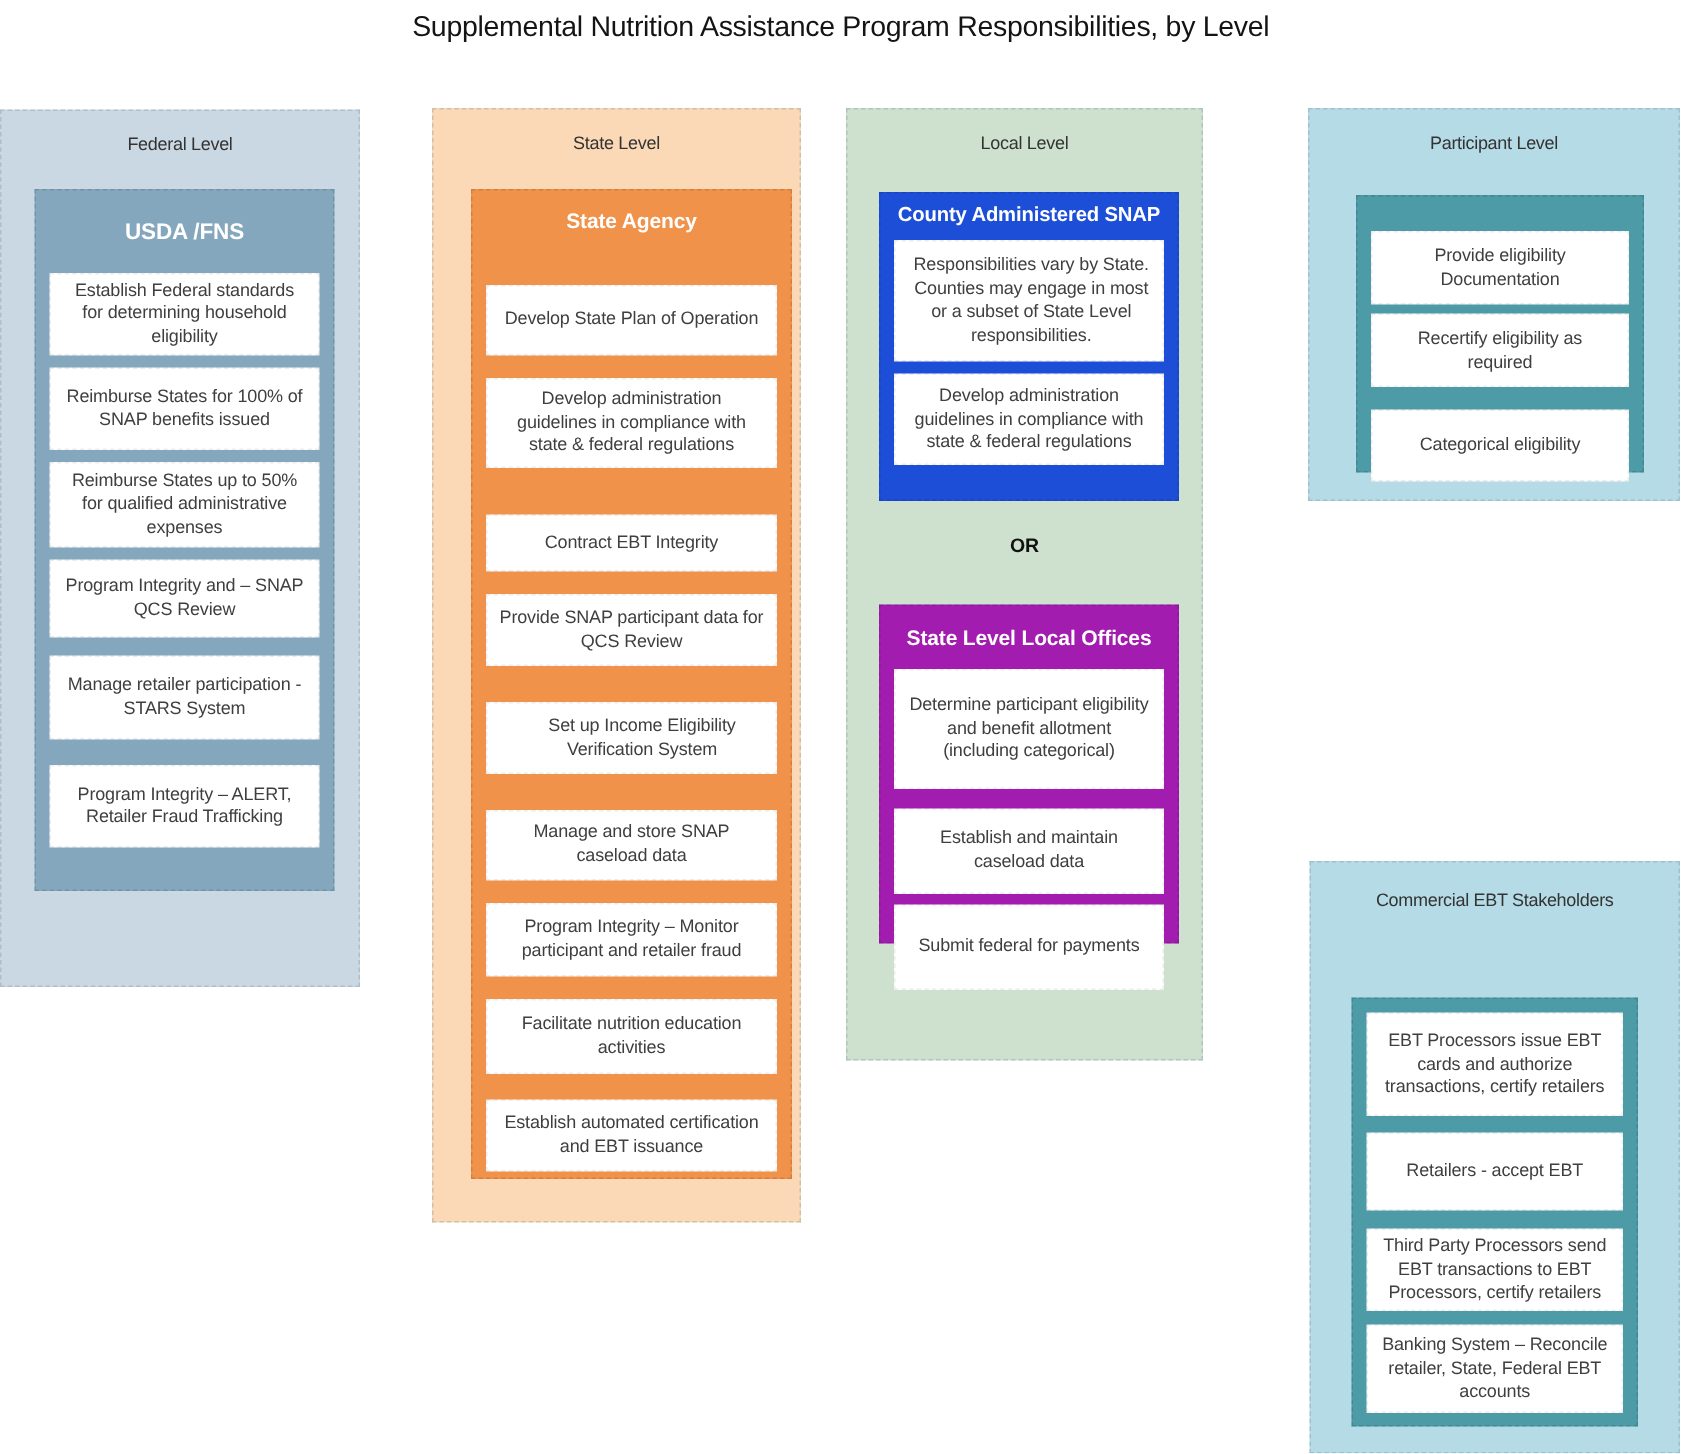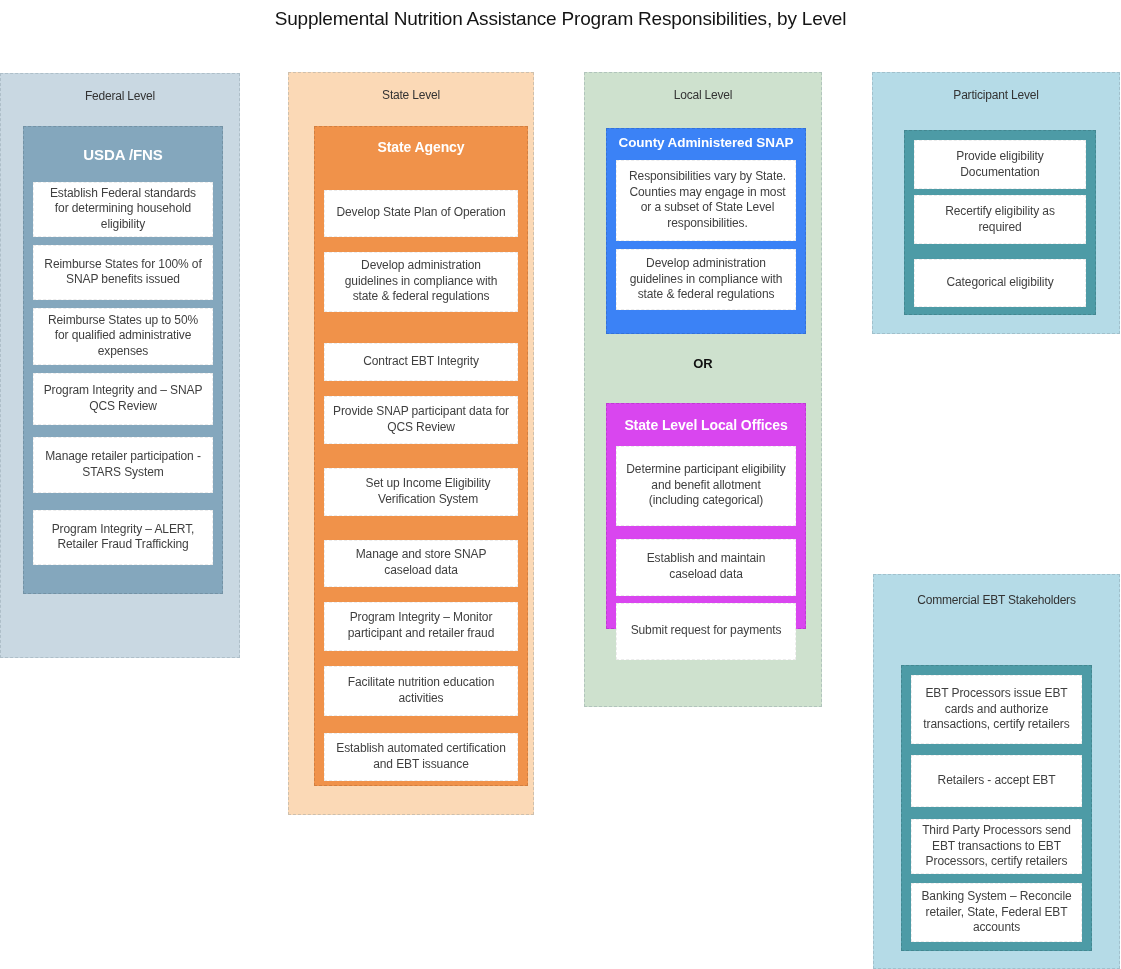--- a/index.html
+++ b/index.html
@@ -54,40 +54,40 @@
   .group-state .item:nth-child(1){min-height:47px;}
   .group-state .item:nth-child(2){min-height:60px;}
   .group-state .item:nth-child(3){min-height:38px;margin-top:16px;}
   .group-state .item:nth-child(4){min-height:48px;}
   .group-state .item:nth-child(5){min-height:48px;margin-top:9px;padding-left:22px;}
   .group-state .item:nth-child(6){min-height:47px;margin-top:9px;}
   .group-state .item:nth-child(7){min-height:49px;}
   .group-state .item:nth-child(8){min-height:50px;}
   .group-state .item:nth-child(9){min-height:48px;margin-top:2px;}
   
-  .panel-local{left:584px;top:72px;width:238px;height:635px;background:#cee1ce;}
-  .group-county{left:21px;top:55px;width:200px;height:206px;background:#3b82f6;}
+  .panel-local{left:564px;top:72px;width:238px;height:635px;background:#cee1ce;}
+  .group-county{left:21px;top:55px;width:200px;height:206px;background:#1d4ed8;}
   .group-county .group-header{padding-top:6px;font-size:13.5px;}
   .group-county .items{padding:8px 9px 0;gap:8px;}
   .group-county .item:nth-child(1){min-height:81px;padding-left:11px;}
   .group-county .item:nth-child(2){min-height:61px;}
   .or-label{
     position:absolute;left:0;top:283px;width:100%;
     text-align:center;font-size:13px;font-weight:bold;color:#111111;
   }
-  .group-offices{left:21px;top:330px;width:200px;height:226px;background:#d946ef;}
+  .group-offices{left:21px;top:330px;width:200px;height:226px;background:#a21caf;}
   .group-offices .group-header{padding-top:13px;}
   .group-offices .items{padding:11px 9px 0;gap:13px;}
   .group-offices .item:nth-child(1){min-height:80px;}
   .group-offices .item:nth-child(2){min-height:57px;}
   .group-offices .item:nth-child(3){min-height:57px;margin-top:-6px;}
   
   .panel-participant{left:872px;top:72px;width:248px;height:262px;background:#b5dbe7;}
   .group-participant{left:31px;top:57px;width:192px;height:185px;background:#4d9ba6;}
-  .group-participant .items{padding:9px 9px 0;gap:6px;}
+  .group-participant .items{padding:23px 9px 0;gap:6px;}
   .group-participant .item:nth-child(1){min-height:49px;}
   .group-participant .item:nth-child(2){min-height:49px;}
   .group-participant .item:nth-child(3){min-height:48px;margin-top:9px;}
   
   .panel-commercial{left:873px;top:574px;width:247px;height:395px;background:#b5dbe7;}
   .panel-commercial .level-title{padding-top:18px;}
   .group-commercial{left:27px;top:90px;width:191px;height:286px;background:#4d9ba6;}
   .group-commercial .items{padding:9px 9px 0;gap:11px;}
   .group-commercial .item:nth-child(1){min-height:69px;}
   .group-commercial .item:nth-child(2){min-height:52px;}
@@ -142,21 +142,21 @@
         <div class="item">Responsibilities vary by State. Counties may engage in most or a subset of State Level responsibilities.</div>
         <div class="item">Develop administration guidelines in compliance with state &amp; federal regulations</div>
       </div>
     </div>
     <div class="or-label">OR</div>
     <div class="group group-offices">
       <div class="group-header">State Level Local Offices</div>
       <div class="items">
         <div class="item">Determine participant eligibility and benefit allotment (including categorical)</div>
         <div class="item">Establish and maintain caseload data</div>
-        <div class="item">Submit request for payments</div>
+        <div class="item">Submit federal for payments</div>
       </div>
     </div>
   </div>
 
   <div class="panel panel-participant">
     <div class="level-title">Participant Level</div>
     <div class="group group-participant">
       <div class="items">
         <div class="item">Provide eligibility Documentation</div>
         <div class="item">Recertify eligibility as required</div>

